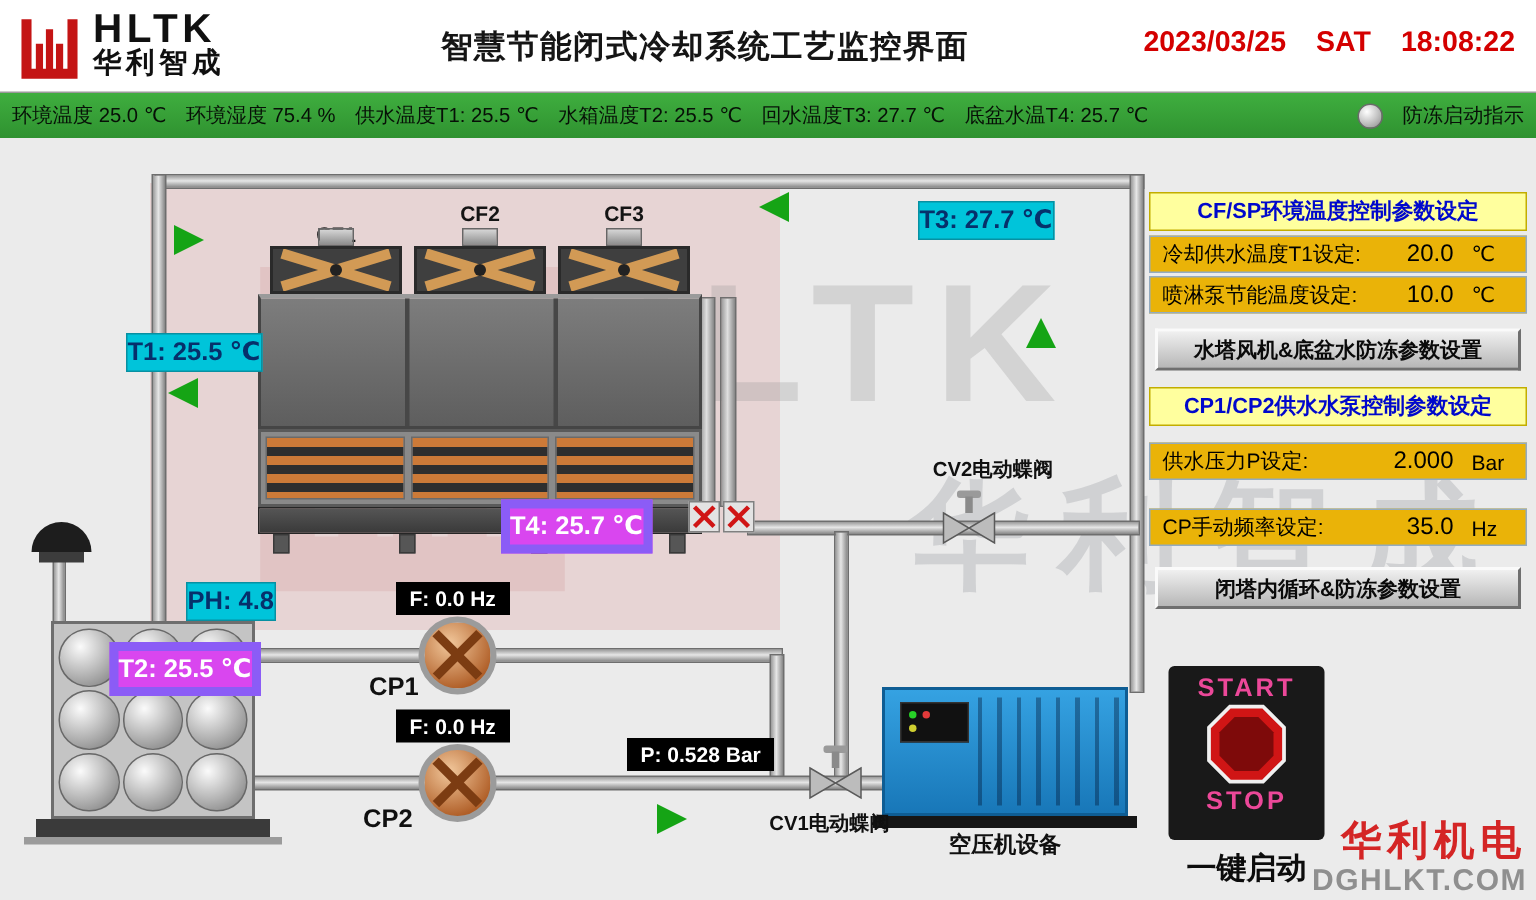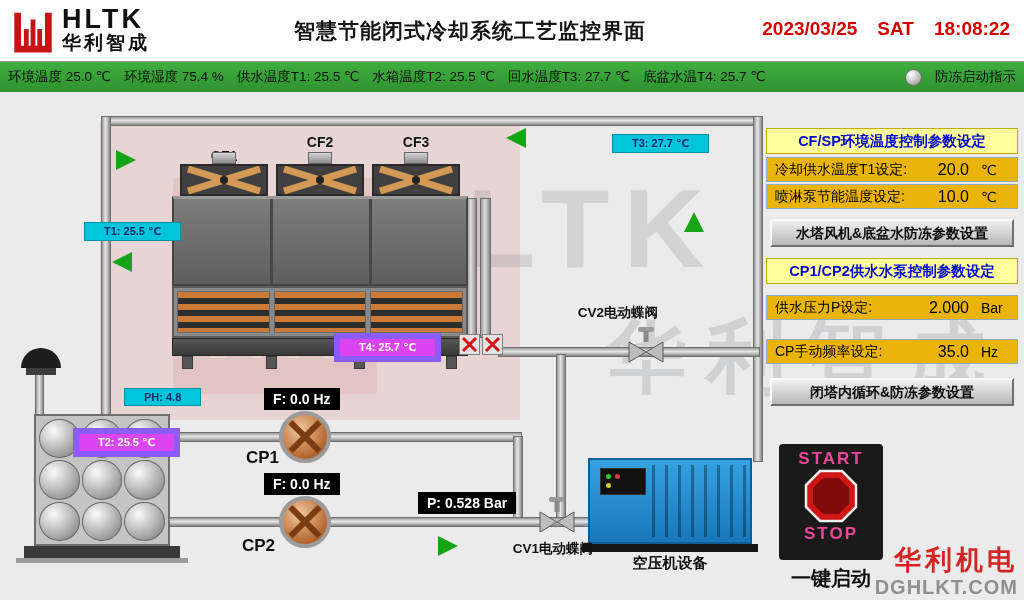--- a/index.html
+++ b/index.html
@@ -64,21 +64,21 @@
     border:1px solid #6a6a6a;}
   #tower-basin{position:absolute;left:172px;top:246px;width:296px;height:18px;z-index:3;
     background:linear-gradient(#555,#3a3a3a);border:1px solid #262626;}
   .leg{position:absolute;width:11px;height:13px;background:#565656;border:1px solid #3a3a3a;z-index:3;}
   .side-pipe{position:absolute;top:106px;width:11px;height:140px;z-index:2;
     background:linear-gradient(90deg,#9a9a9a,#dfdfdf 45%,#868686);border:1px solid #6e6e6e;}
   .frost-fan{position:absolute;width:21px;height:21px;background:#e3e3e3;border:1px solid #808080;z-index:4;
     display:flex;align-items:center;justify-content:center;}
 
   
-  .tag{position:absolute;z-index:5;font-weight:bold;font-size:11px;padding:2px 19px;white-space:nowrap;}
+  .tag{position:absolute;z-index:5;font-weight:bold;font-size:17px;padding:2px 0;white-space:nowrap;}
   .tag-cyan{background:#00c4da;color:#06306b;border:1px solid #0790a2;}
   .tag-navy{background:#d946ef;color:#ffffff;border:6px solid #8b5cf6;margin-left:16px;}
   .tag-black{background:#000000;color:#ffffff;font-size:14px;padding:3px 9px;text-align:center;}
 
   
   .pump{position:absolute;width:52px;height:52px;border-radius:50%;z-index:3;
     background:radial-gradient(circle at 38% 32%,#f2c89c,#b05f28 75%);border:4px solid #9b9b9b;}
   .pump::before,.pump::after{content:"";position:absolute;left:50%;top:3%;width:6px;height:94%;
     background:#7c3c12;transform-origin:center;}
   .pump::before{transform:translateX(-50%) rotate(45deg);}
@@ -287,21 +287,21 @@
     <div class="pump-label" style="left:242px;top:444px;">CP2</div>
 
     <div class="valve" style="left:626px;top:233px;">
       <svg width="40" height="38" viewBox="0 0 40 38">
         <rect x="12" y="2" width="16" height="5" rx="2" fill="#9a9a9a"></rect>
         <rect x="17.5" y="6" width="5" height="11" fill="#8a8a8a"></rect>
         <polygon points="3,17 20,27 3,37" fill="#bcbcbc" stroke="#5a5a5a"></polygon>
         <polygon points="37,17 20,27 37,37" fill="#bcbcbc" stroke="#5a5a5a"></polygon>
       </svg>
     </div>
-    <div class="dev-label" style="left:566px;top:212px;width:104px;">CV2电动蝶阀</div>
+    <div class="dev-label" style="left:610px;top:212px;width:104px;">CV2电动蝶阀</div>
     <div class="valve" style="left:537px;top:403px;">
       <svg width="40" height="38" viewBox="0 0 40 38">
         <rect x="12" y="2" width="16" height="5" rx="2" fill="#9a9a9a"></rect>
         <rect x="17.5" y="6" width="5" height="11" fill="#8a8a8a"></rect>
         <polygon points="3,17 20,27 3,37" fill="#bcbcbc" stroke="#5a5a5a"></polygon>
         <polygon points="37,17 20,27 37,37" fill="#bcbcbc" stroke="#5a5a5a"></polygon>
       </svg>
     </div>
     <div class="dev-label" style="left:498px;top:448px;width:110px;">CV1电动蝶阀</div>
 

